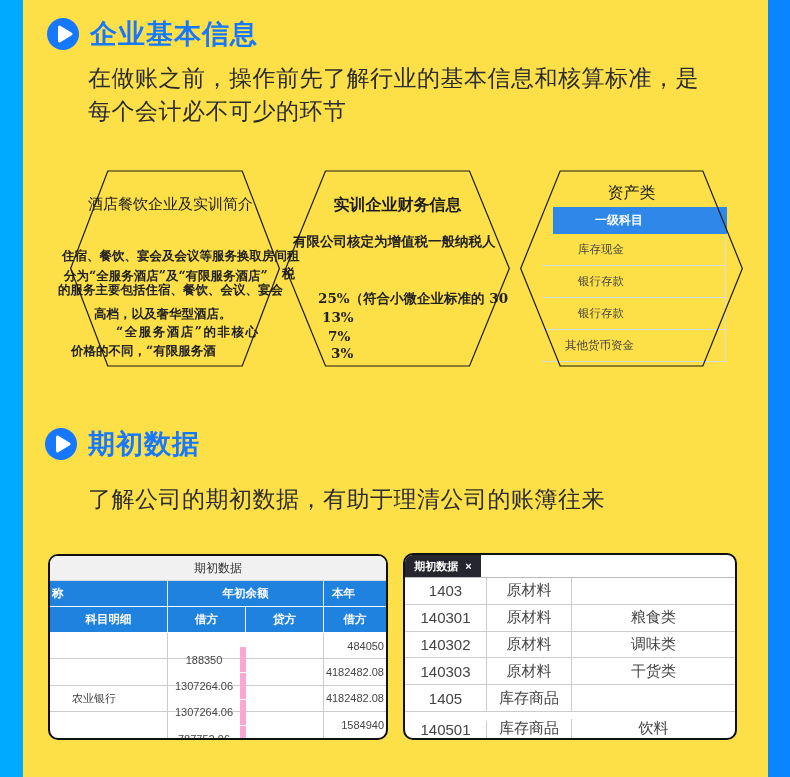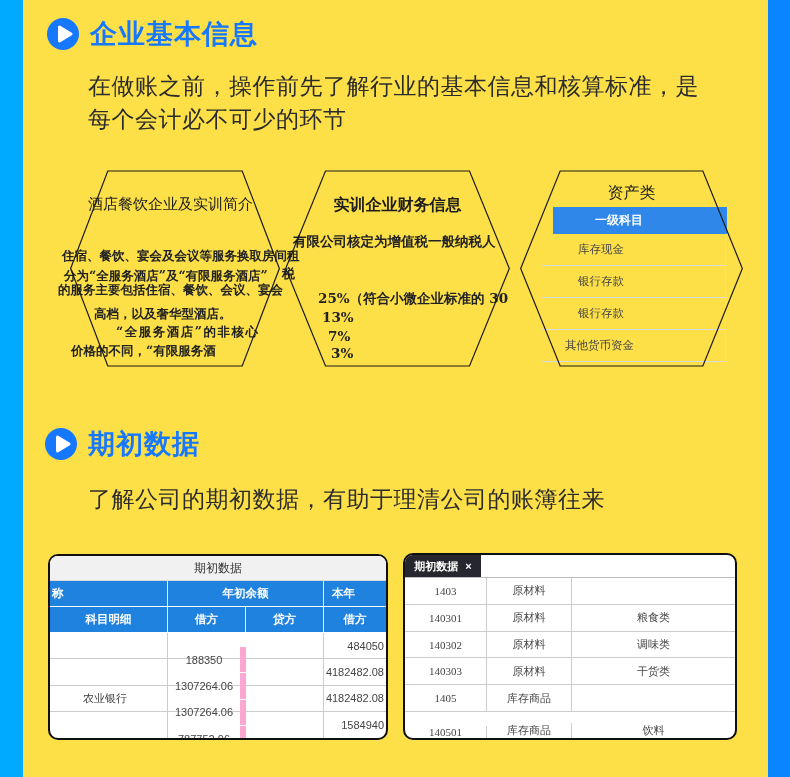--- a/index.html
+++ b/index.html
@@ -48,37 +48,37 @@
   .lt-h1 .b{width:156px;text-align:center;border-right:1px solid #eaf2fb;box-sizing:border-box;}
   .lt-h1 .c{flex:1;padding-left:8px;}
   .lt-h2 .a{width:118px;text-align:center;border-right:1px solid #eaf2fb;box-sizing:border-box;}
   .lt-h2 .b{width:78px;text-align:center;border-right:1px solid #eaf2fb;box-sizing:border-box;}
   .lt-h2 .c{width:78px;text-align:center;border-right:1px solid #eaf2fb;box-sizing:border-box;}
   .lt-h2 .d{flex:1;text-align:center;}
   .lt-row{display:flex;height:26.25px;border-bottom:1px solid #cccccc;font-size:11px;color:#444;
           box-sizing:border-box;align-items:center;}
   .lt-row:last-child{border-bottom:none;}
   .lt-row .a{width:118px;height:100%;border-right:1px solid #cccccc;box-sizing:border-box;
-             display:flex;align-items:center;padding-left:33px;}
+             display:flex;align-items:center;padding-left:22px;}
   .lt-row .b{width:78px;height:100%;border-right:6px solid #f9a8d4;box-sizing:border-box;
              display:flex;align-items:center;justify-content:center;margin-top:28px;}
   .lt-row .c{width:78px;height:100%;border-right:1px solid #cccccc;box-sizing:border-box;}
   .lt-row .d{flex:1;height:100%;display:flex;align-items:center;justify-content:flex-end;
              padding-right:2px;box-sizing:border-box;}
 
   
   .rtable{position:absolute;left:403px;top:553px;width:334px;height:187px;background:#fff;
           border:2px solid #101010;border-radius:10px;overflow:hidden;box-sizing:border-box;}
   .rt-tab{position:absolute;left:0;top:0;width:76px;height:22px;background:#26262e;color:#fff;
           display:flex;align-items:center;justify-content:center;gap:7px;font-size:11px;
           font-weight:bold;cursor:pointer;}
   .rt-tab .x{font-size:11px;font-weight:bold;line-height:1;}
   .rt-grid{position:absolute;left:0;top:22px;width:100%;height:161px;border-top:1px solid #bbbbbb;
            display:flex;flex-direction:column;box-sizing:border-box;}
-  .rt-row{flex:1;display:flex;border-bottom:1px solid #cccccc;font-size:11px;color:#444;font-family:Liberation Serif, serif;}
+  .rt-row{flex:1;display:flex;border-bottom:1px solid #cccccc;font-size:15px;color:#444;}
   .rt-row:last-child{border-bottom:none;align-items:flex-end;}
   .rt-row .a{width:82px;border-right:1px solid #cccccc;display:flex;align-items:center;
              justify-content:center;box-sizing:border-box;}
   .rt-row .b{width:85px;border-right:1px solid #cccccc;display:flex;align-items:center;
              justify-content:center;box-sizing:border-box;}
   .rt-row .c{flex:1;display:flex;align-items:center;justify-content:center;}
 </style>
 </head>
 <body>
 
@@ -87,21 +87,21 @@
   <div class="strip strip-right"></div>
 
   <div class="sec-header" style="left:47px;top:16px;">
     <div class="play">
       <svg width="32" height="32" viewBox="0 0 32 32">
         <polygon points="12.5,9 24,16 12.5,23" rx="2" fill="#ffffff" stroke="#ffffff" stroke-width="3" stroke-linejoin="round"></polygon>
       </svg>
     </div>
     <div class="sec-title">企业基本信息</div>
   </div>
-  <div class="para" style="top:70px;">
+  <div class="para" style="top:62px;">
     <div>在做账之前，操作前先了解行业的基本信息和核算标准，是</div>
     <div>每个会计必不可少的环节</div>
   </div>
 
   <div class="hex" style="left:70px;width:210px;">
     <div class="htitle hex1-title">酒店餐饮企业及实训简介</div>
     <div class="hl" style="left:-8px;top:78px;">住宿、餐饮、宴会及会议等服务换取房间租</div>
     <div class="hl" style="left:-6px;top:98px;">分为“全服务酒店”及“有限服务酒店”</div>
     <div class="hl" style="left:-12px;top:112px;">的服务主要包括住宿、餐饮、会议、宴会</div>
     <div class="hl" style="left:24px;top:136px;">高档，以及奢华型酒店。</div>

